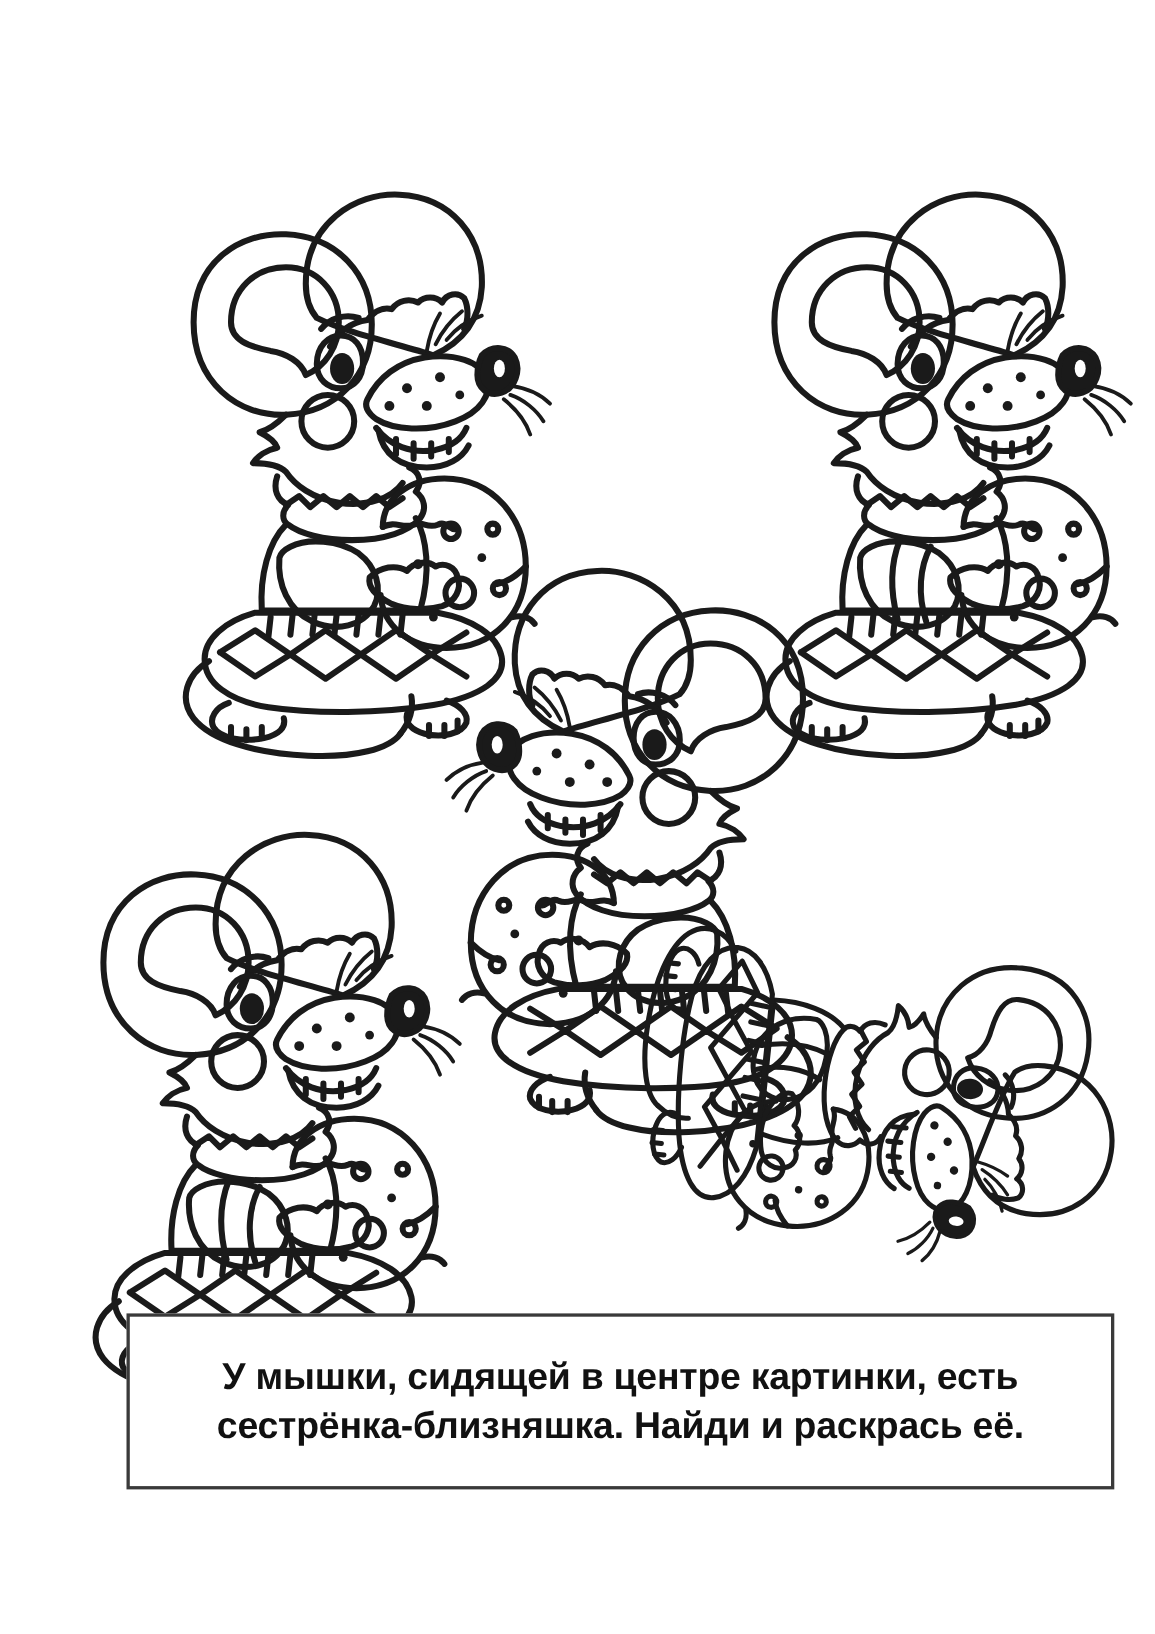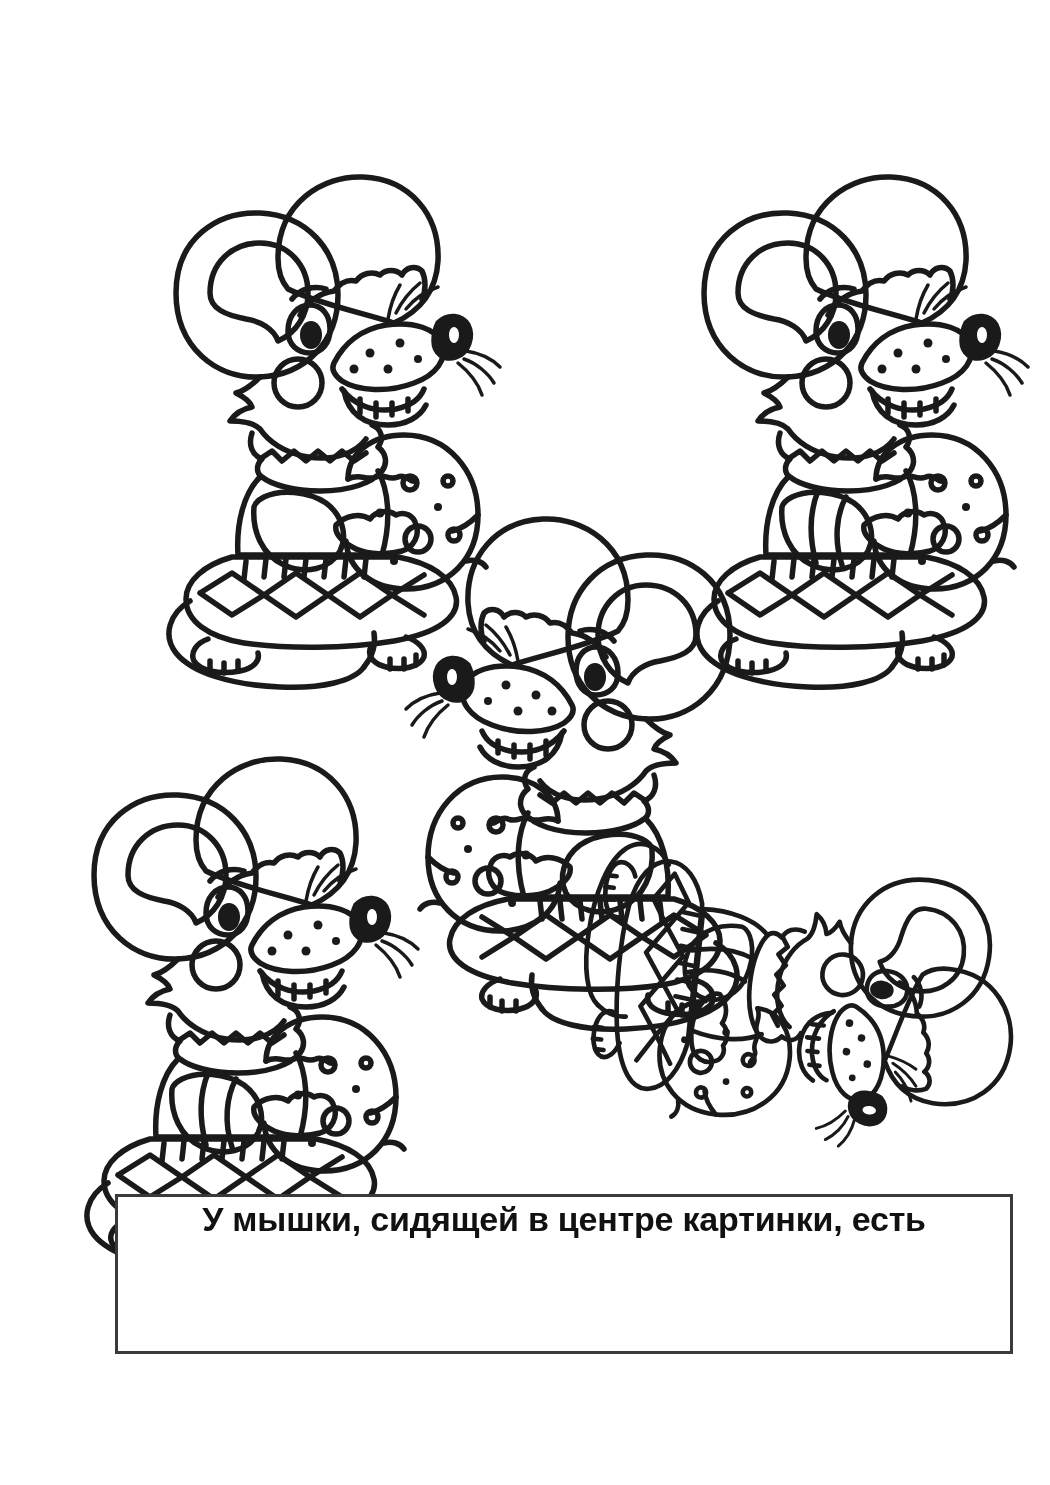--- a/index.html
+++ b/index.html
@@ -48,21 +48,21 @@
   #instruction-box {
     position: absolute;
     left: 115px;
     top: 1194px;
     width: 898px;
     height: 160px;
     border: 3px solid #3a3a3a;
     background: #ffffff;
     box-sizing: border-box;
     display: flex;
-    align-items: flex-start;
+    align-items: center;
     justify-content: center;
   }
   #instruction-text {
     font-family: "Liberation Sans", sans-serif;
     font-size: 34px;
     font-weight: bold;
     line-height: 1.30;
     color: #111111;
     text-align: center;
     letter-spacing: -0.2px;
@@ -419,16 +419,17 @@
         <path d="M242 496 L242 506 M256 496 L256 506 M268 492 L268 502"></path>
         <path d="M42 438 C22 450 14 472 28 490 C44 510 84 522 132 524 C174 526 206 518 216 504"></path>
         <path d="M216 504 C224 494 228 482 226 470"></path>
       </g>
     </svg>
   </div>
 
   <div id="instruction-box">
     <div id="instruction-text">
       <span class="line">У мышки, сидящей в центре картинки, есть</span>
+      <span class="line">сестрёнка-близняшка. Найди и раскрась её.</span>
     </div>
   </div>
 
 </div>
 
 </body></html>

